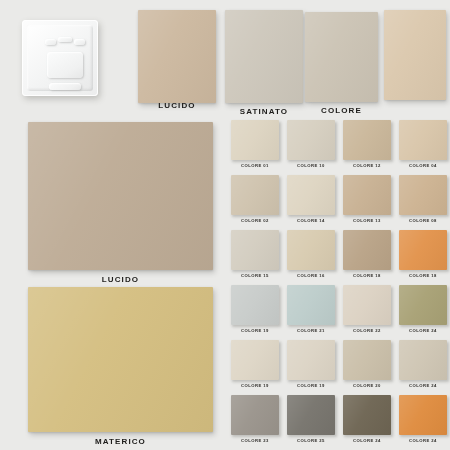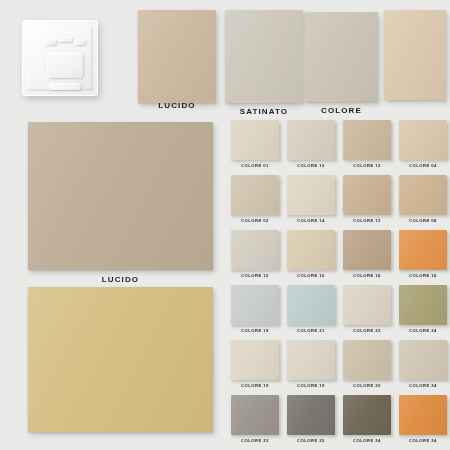--- a/index.html
+++ b/index.html
@@ -125,20 +125,21 @@
 
   <div class="panel" id="fp2" style="left: 305px; top: 12px; width: 73px; height: 90px; background: rgb(203, 195, 180);"></div>
   <div class="caption caption-lg" id="fc2" style="left: 305px; top: 106px; width: 73px;">COLORE</div>
 
   <div class="panel" id="fp3" style="left: 384px; top: 10px; width: 62px; height: 90px; background: rgb(219, 200, 173);"></div>
 
   <div class="panel" id="tp0" style="left: 28px; top: 122px; width: 185px; height: 148px; background: rgb(189, 171, 149);"></div>
   <div class="caption caption-lg" id="tc0" style="left: 28px; top: 275px; width: 185px;">LUCIDO</div>
 
   <div class="panel" id="tp1" style="left: 28px; top: 287px; width: 185px; height: 145px; background: rgb(212, 190, 128);"></div>
+  <div class="caption caption-lg" id="tc1" style="left: 28px; top: 437px; width: 185px;">MATERICO</div>
 
   <div class="swatch-grid">
       <div class="swatch-cell" style="left: 0px; top: 0px;">
         <div class="swatch-chip" style="background: rgb(221, 212, 193);"></div>
         <div class="swatch-label">COLORE 01</div>
       </div>
       <div class="swatch-cell" style="left: 56px; top: 0px;">
         <div class="swatch-chip" style="background: rgb(214, 207, 192);"></div>
         <div class="swatch-label">COLORE 10</div>
       </div>

